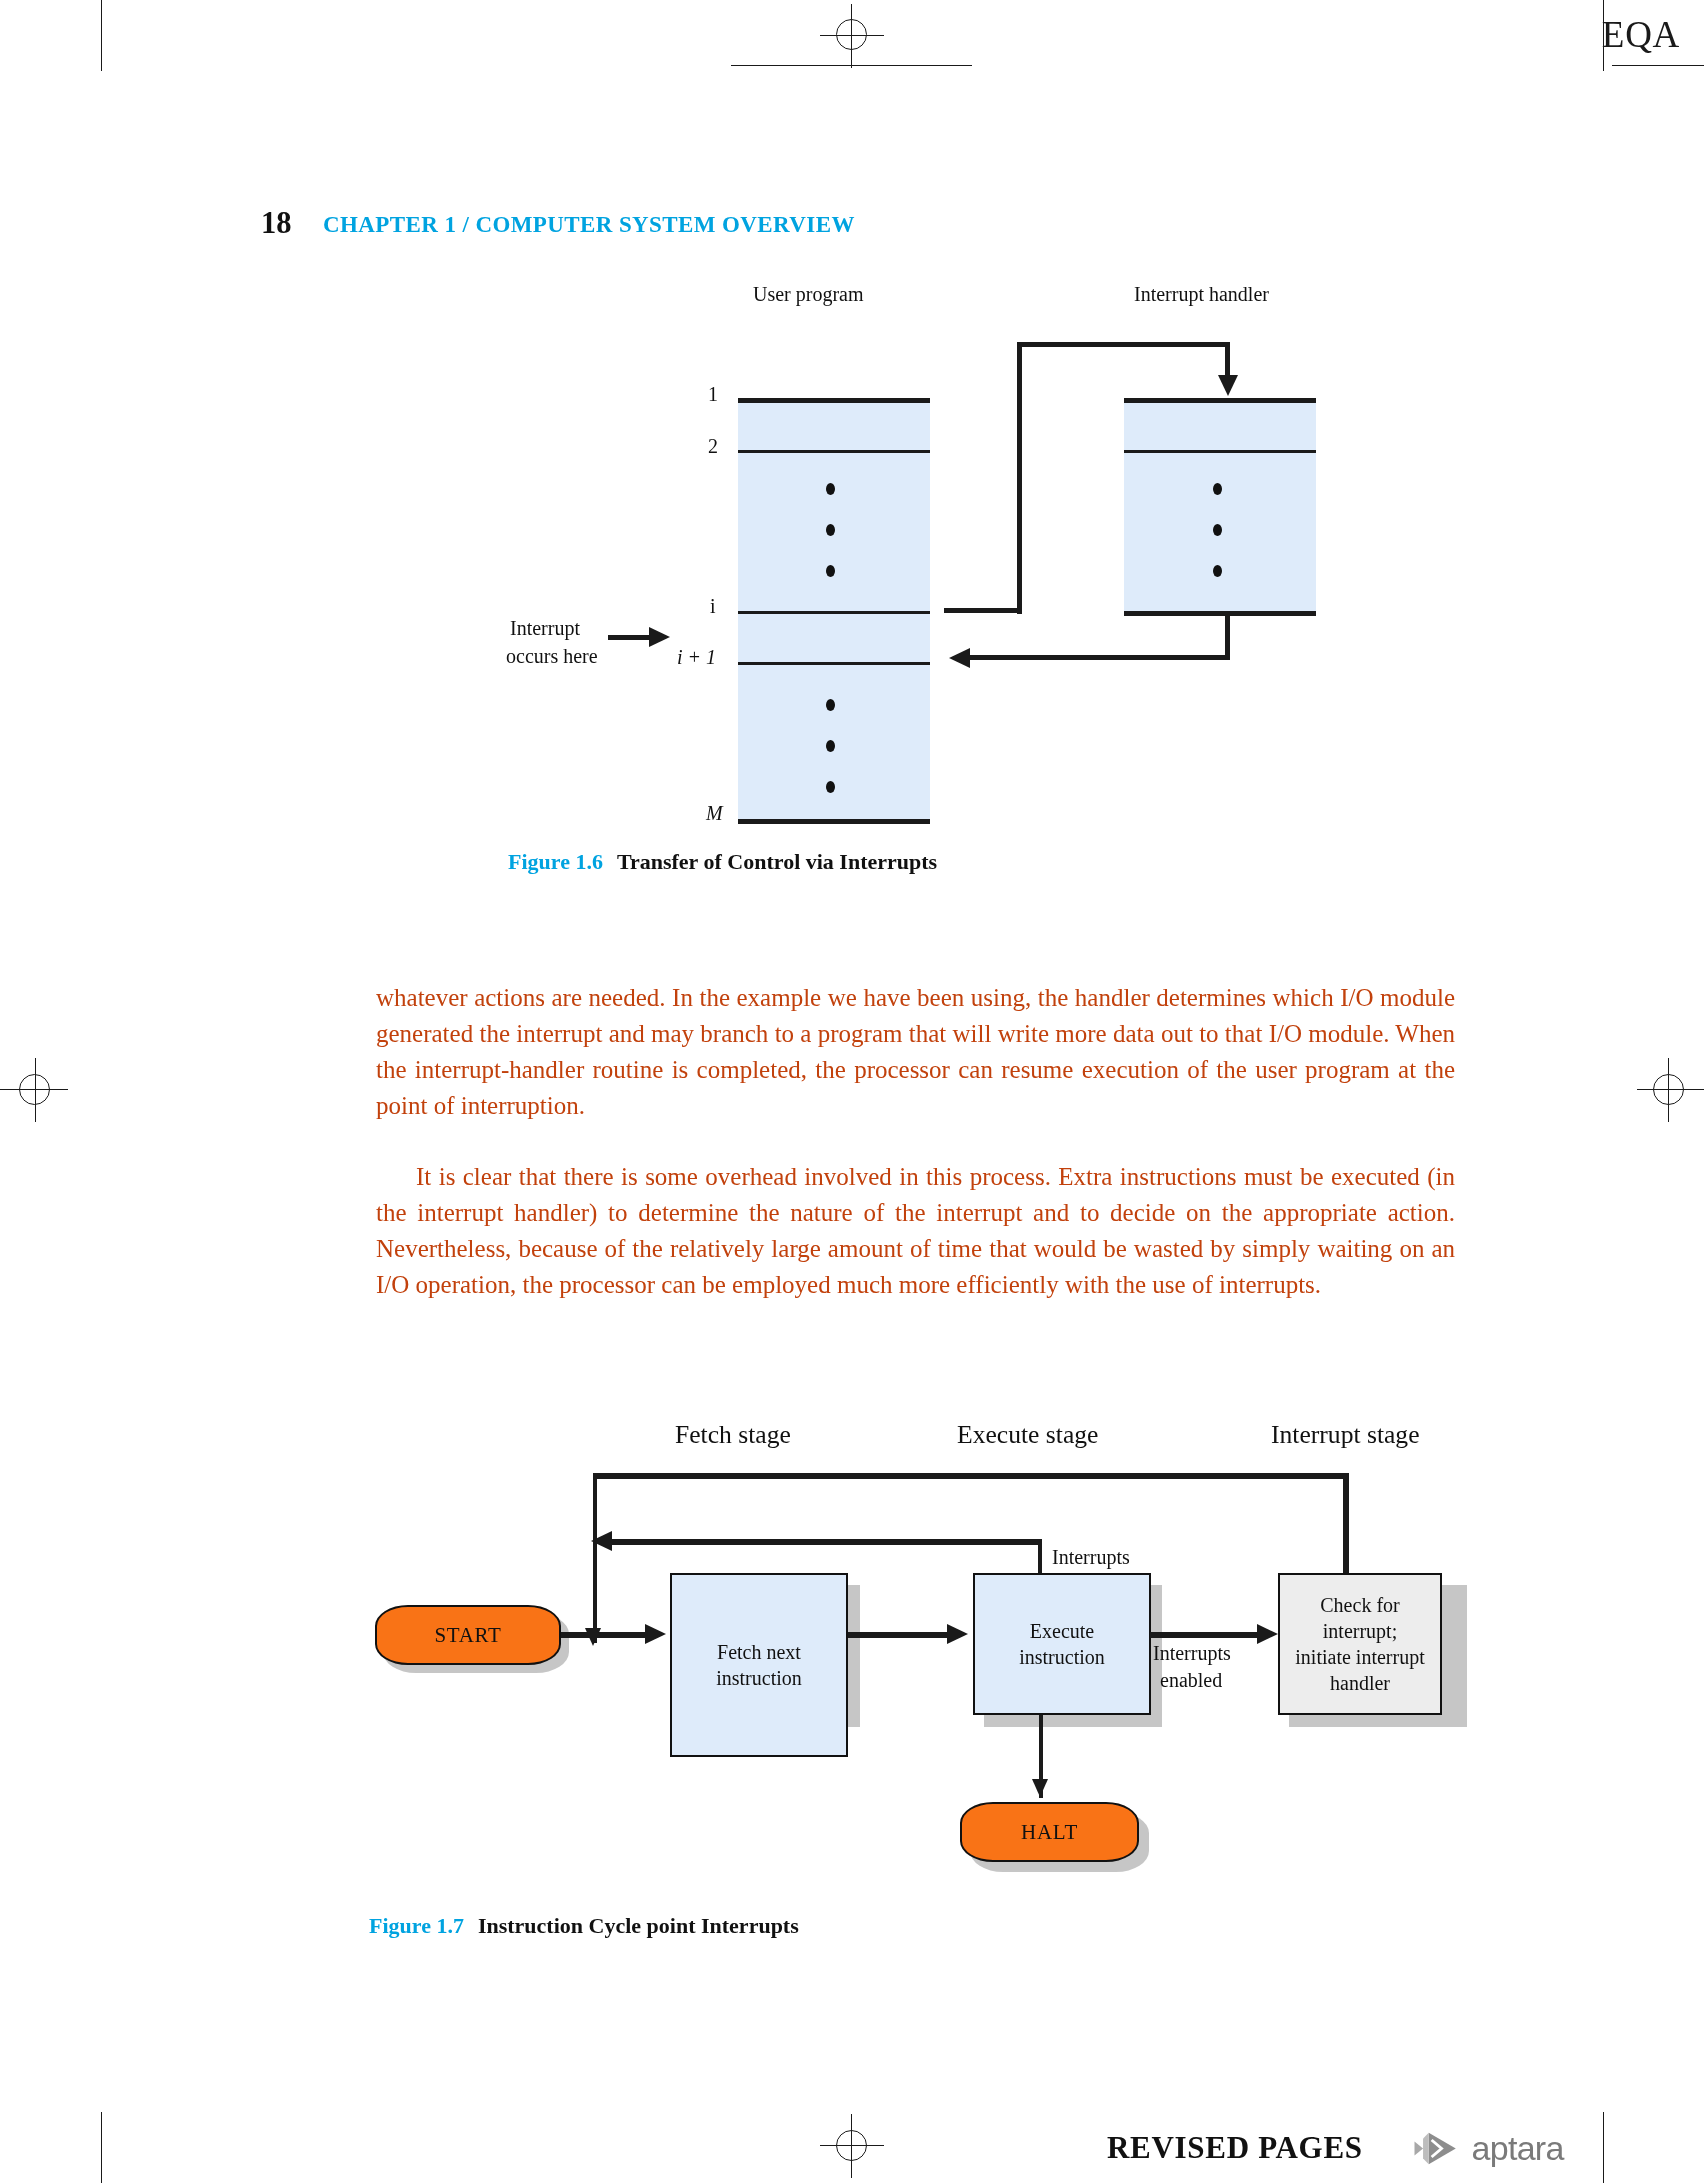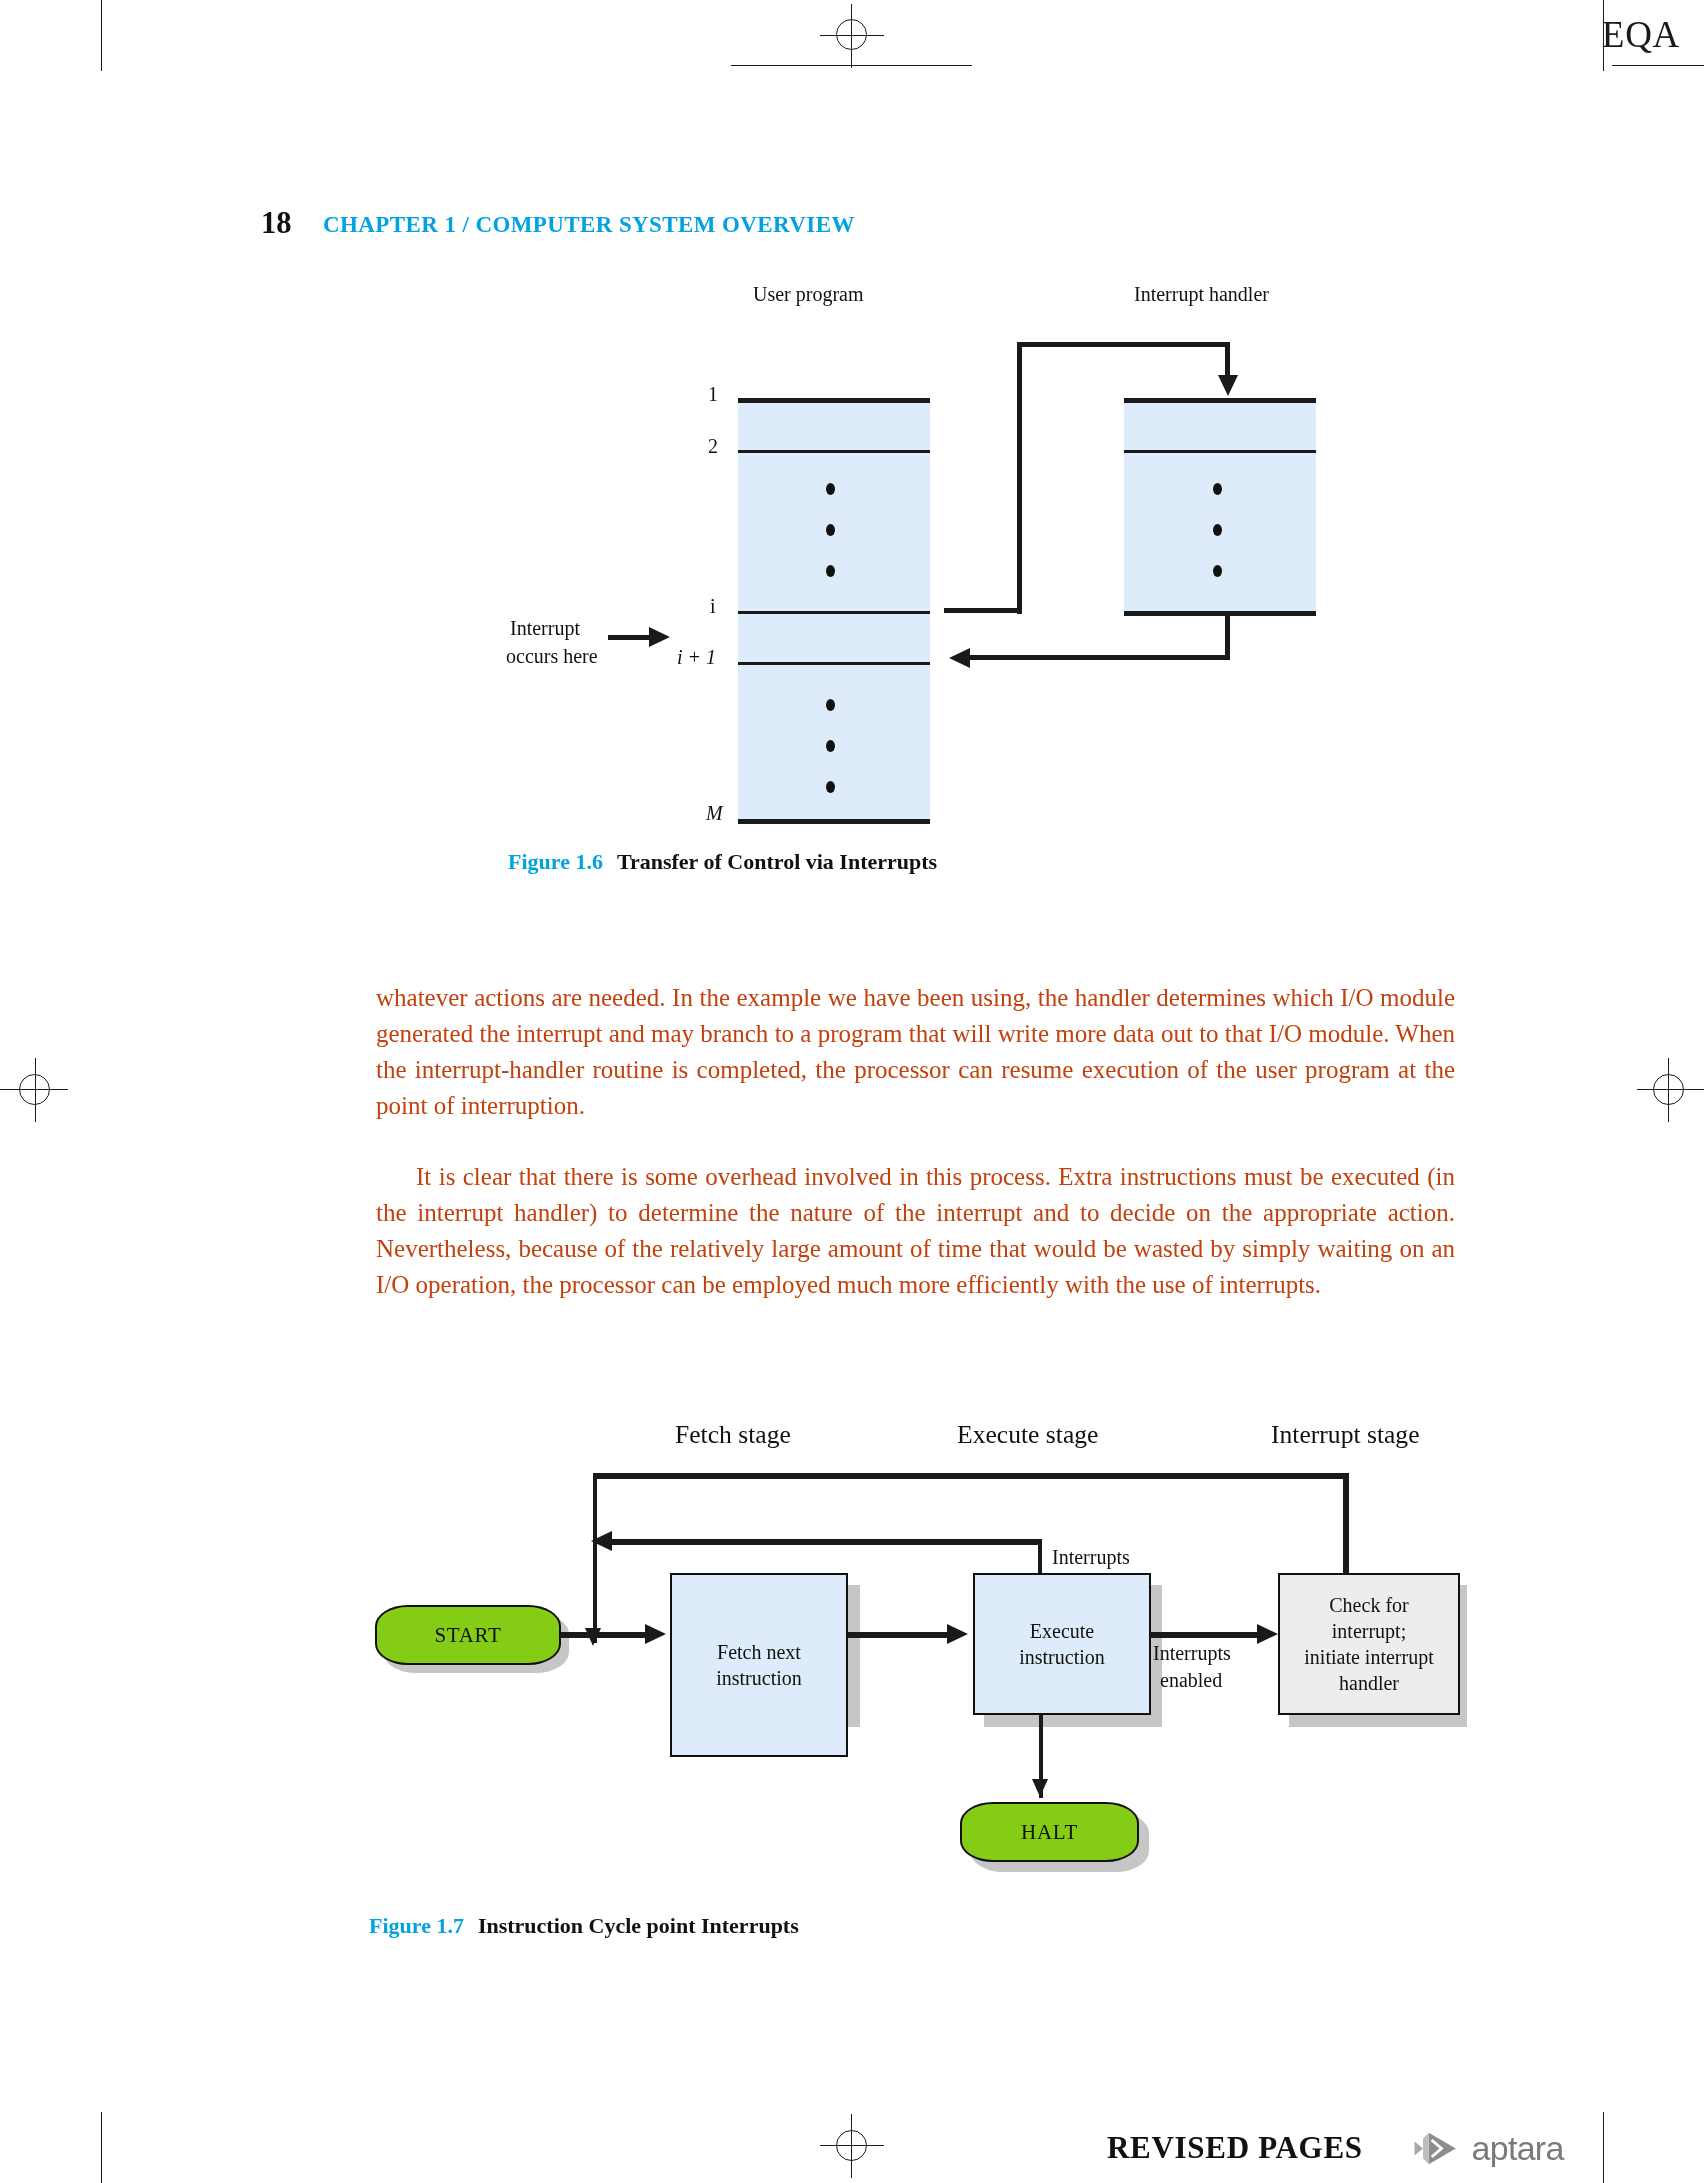--- a/index.html
+++ b/index.html
@@ -186,21 +186,21 @@
   .fcbox.grey { background: #EDEDED; }
   .fcshadow {
     position: absolute;
     background: #C6C6C6;
   }
   .terminator {
     position: absolute;
     box-sizing: border-box;
     border: 2.8px solid #111;
     border-radius: 33px / 21px;
-    background: #84cc16;
+    background: #f97316;
     display: flex;
     align-items: center;
     justify-content: center;
     font-family: "Liberation Serif", serif;
     font-size: 21px;
     letter-spacing: 0.7px;
     color: #111;
   }
   .term-shadow {
     position: absolute;
@@ -371,21 +371,21 @@
       </div>
     </div>
 
     <div class="conn" style="left:1150px; top:1632px; width:114px; height:5.7px;"></div>
     <div class="arrowhead-right" style="left:1257px; top:1624px;"></div>
 
     <div class="ftext" style="left:1153px; top:1642px;">Interrupts</div>
     <div class="ftext" style="left:1160px; top:1669px;">enabled</div>
 
     <div class="fcshadow" style="left:1289px; top:1585px; width:178px; height:142px;"></div>
-    <div class="fcbox grey" style="left:1278px; top:1573px; width:182px; height:142px;">
+    <div class="fcbox grey" style="left:1278px; top:1573px; width:164px; height:142px;">
       <div>
         <span>Check for</span><br>
         <span>interrupt;</span><br>
         <span>initiate interrupt</span><br>
         <span>handler</span>
       </div>
     </div>
 
     <div class="conn" style="left:1039px; top:1715px; width:3.6px; height:83px;"></div>
     <div class="arrowhead-down" style="left:1032px; top:1779px; border-left-width:8.5px; border-right-width:8.5px; border-top-width:18.5px;"></div>

